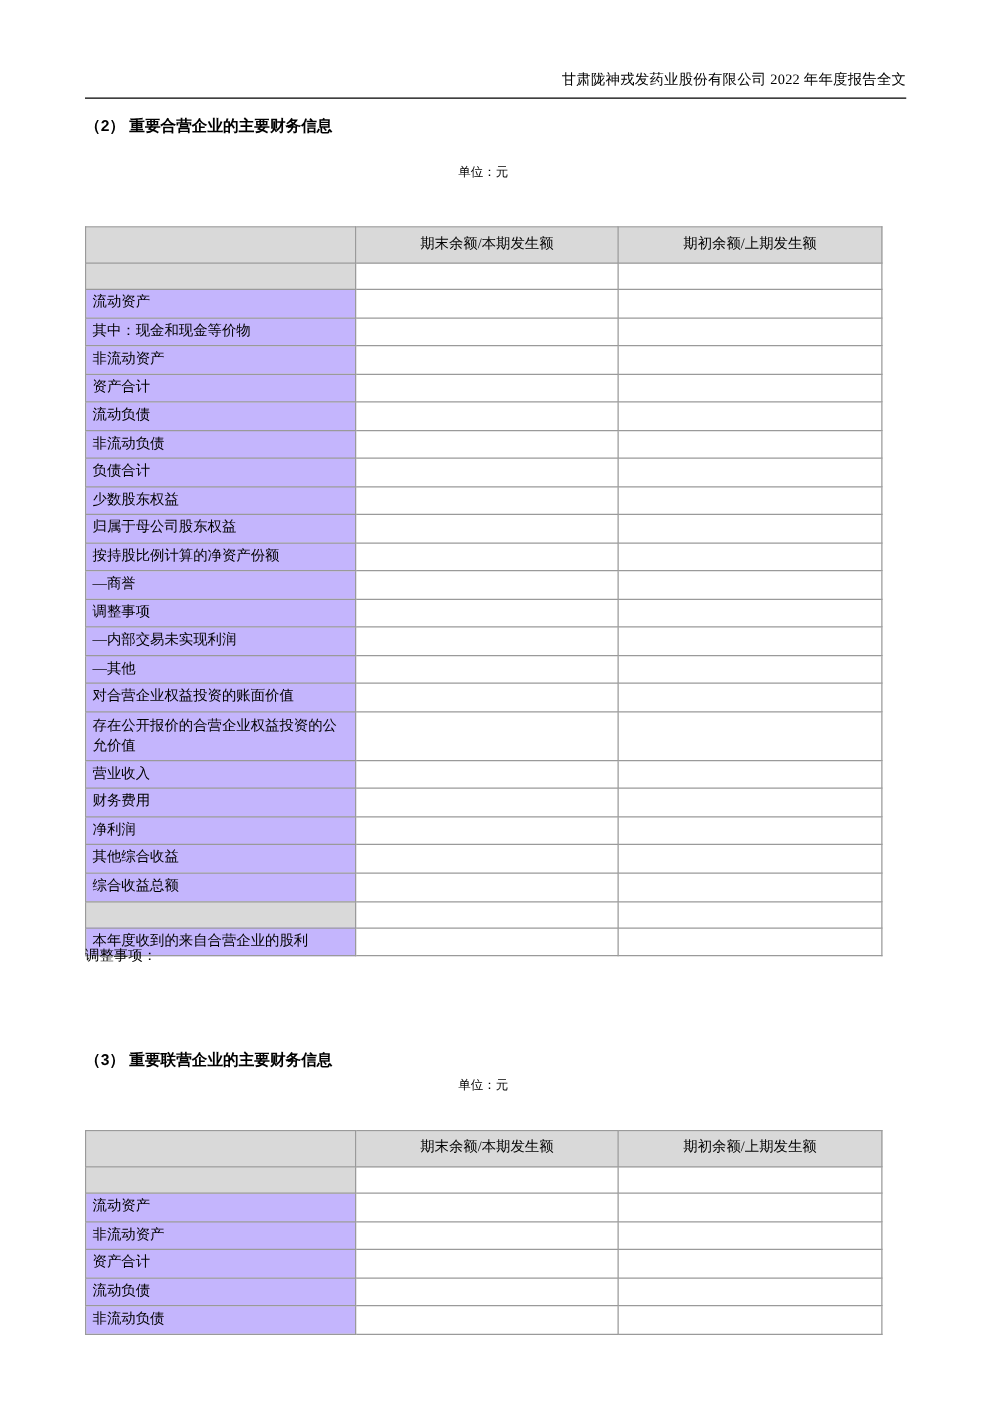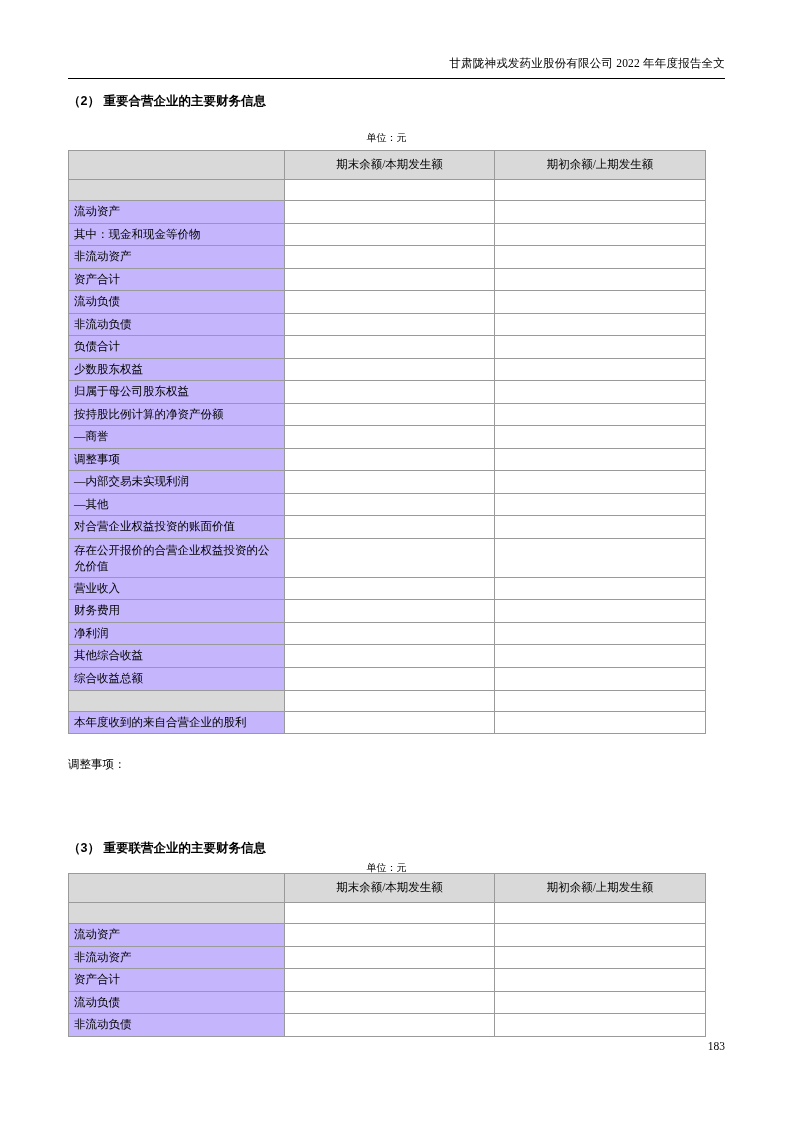--- a/index.html
+++ b/index.html
@@ -57,20 +57,21 @@
   }
   #unit-1 { left: 68px; top: 131px; }
   #unit-2 { left: 68px; top: 861px; }
 
   table.fin {
     position: absolute;
     border-collapse: collapse;
     width: 637px;
     table-layout: fixed;
     font-size: 11.5px;
+    margin-top: 31px;
   }
   #table-1 { left: 68px; top: 150px; }
   #table-2 { left: 68px; top: 873px; }
 
   table.fin col.c1 { width: 216px; }
   table.fin col.c2 { width: 210px; }
   table.fin col.c3 { width: 211px; }
 
   table.fin th, table.fin td {
     border: 1px solid #9a9a9a;
@@ -307,15 +308,14 @@
         <td class="val"></td>
       </tr>
       <tr>
         <td class="lbl">非流动负债</td>
         <td class="val"></td>
         <td class="val"></td>
       </tr>
     </tbody>
   </table>
 
-  <div class="page-number">183</div>
 
 </div>
 
 </body></html>

